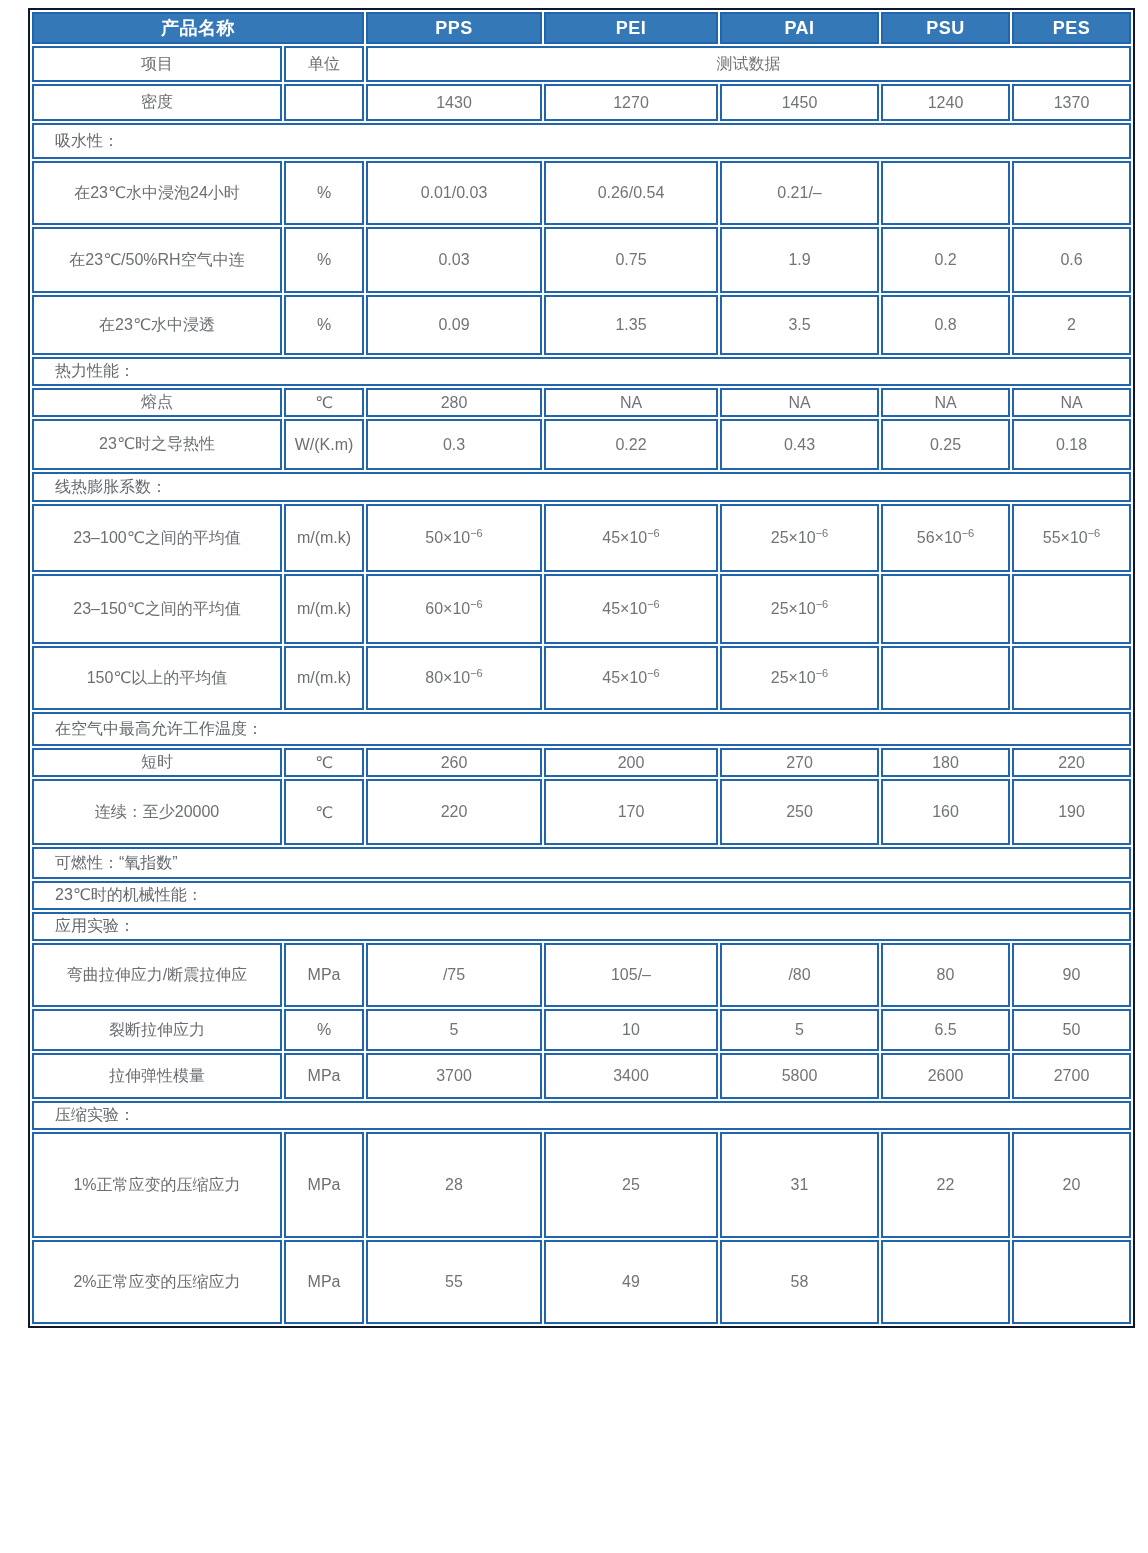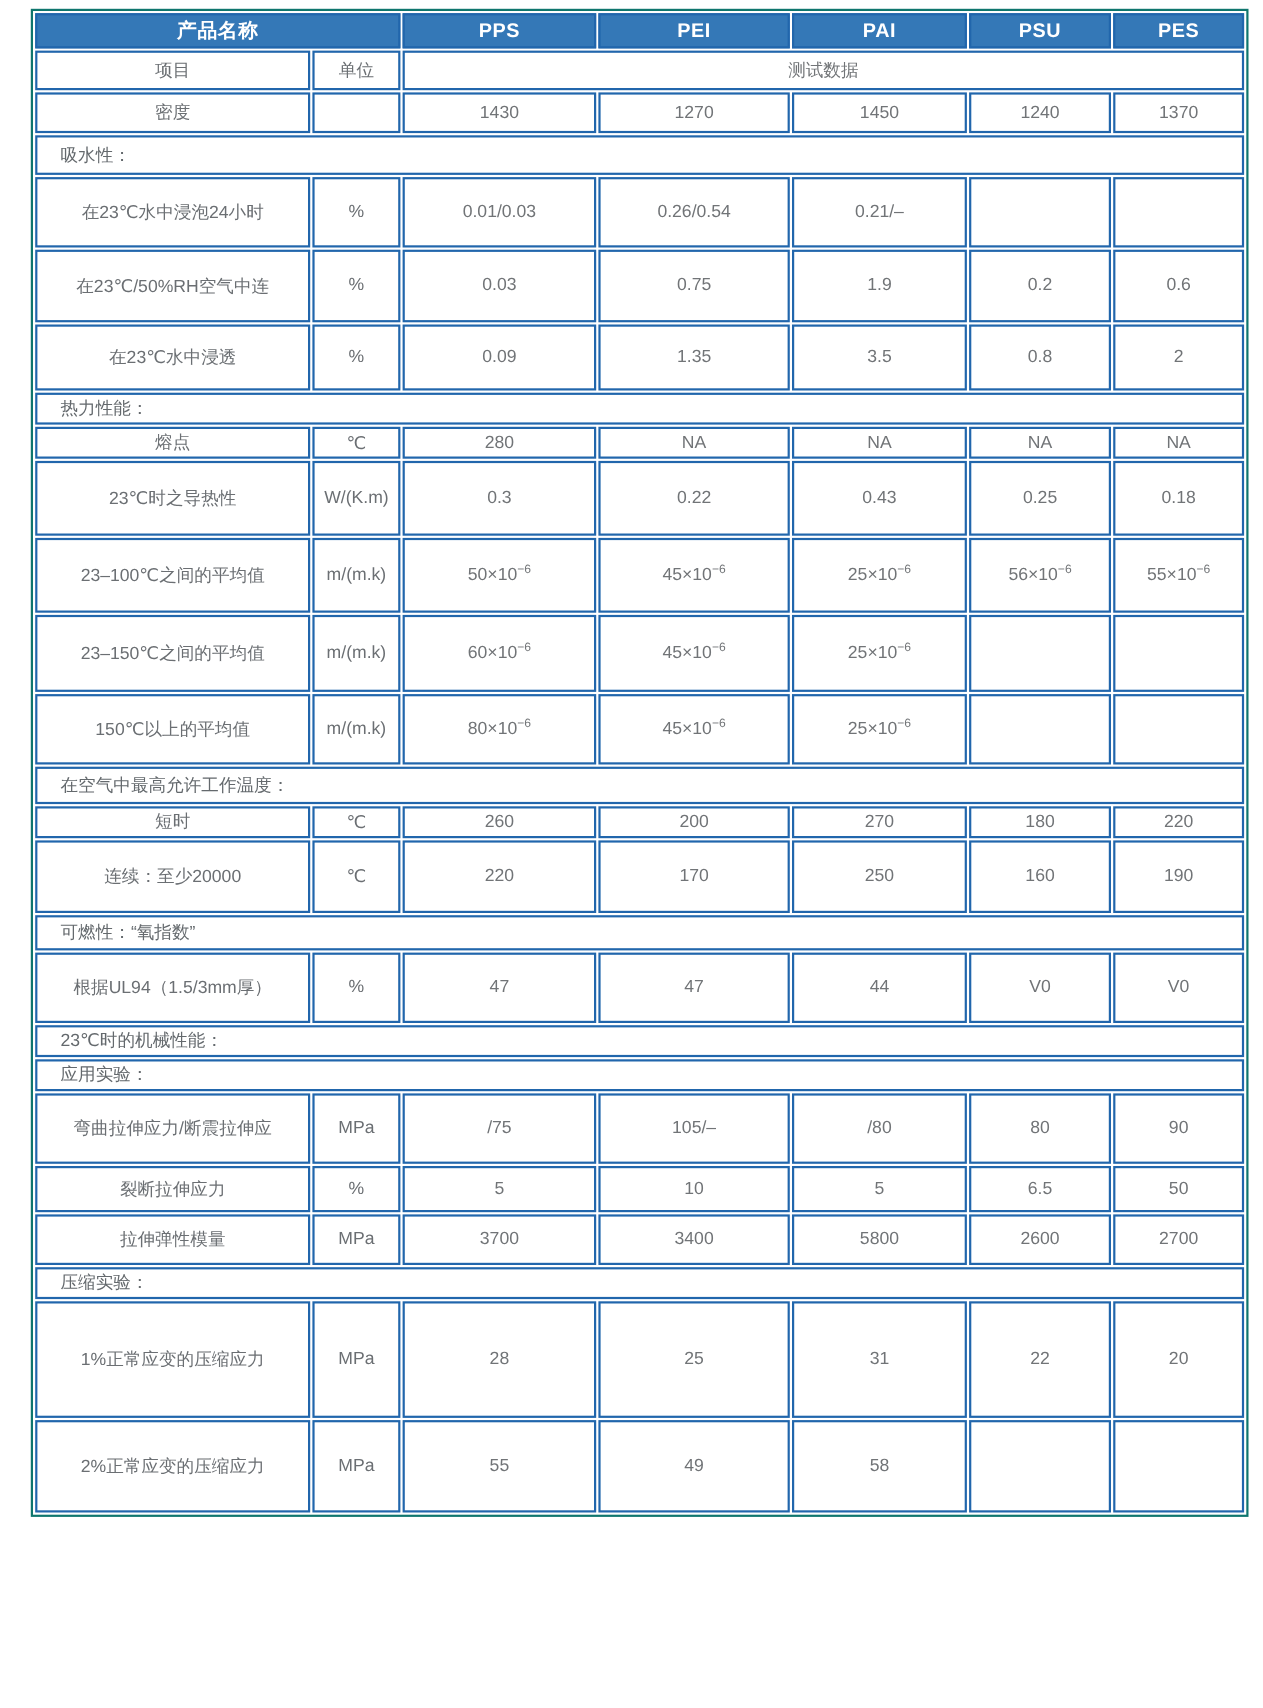--- a/index.html
+++ b/index.html
@@ -14,21 +14,21 @@
     box-sizing: border-box;
     padding: 8px 0 10px 28px;
     background: #ffffff;
   }
   table.spec {
     border-collapse: separate;
     border-spacing: 2px;
     table-layout: fixed;
     width: 1099px;
     background: #ffffff;
-    border: 2px solid #0f766e;
+    border: 2px solid #0f172a;
   }
   table.spec td {
     border: 2px solid #2166ac;
     background: #ffffff;
     text-align: center;
     vertical-align: middle;
     color: #717477;
     font-size: 16px;
     padding: 2px 4px;
     overflow: hidden;
@@ -133,28 +133,31 @@
         </tr>
         <tr style="height: 29px;">
           <td class="label">熔点</td>
           <td class="unit">℃</td>
           <td class="val">280</td>
           <td class="val">NA</td>
           <td class="val">NA</td>
           <td class="val">NA</td>
           <td class="val">NA</td>
         </tr>
-        <tr style="height: 68px;">
+        <tr style="height: 51px;">
           <td class="label">23℃时之导热性</td>
           <td class="unit">W/(K.m)</td>
           <td class="val">0.3</td>
           <td class="val">0.22</td>
           <td class="val">0.43</td>
           <td class="val">0.25</td>
           <td class="val">0.18</td>
+        </tr>
+        <tr style="height: 30px;">
+          <td class="section" colspan="7">线热膨胀系数：</td>
         </tr>
         <tr style="height: 68px;">
           <td class="label">23–100℃之间的平均值</td>
           <td class="unit">m/(m.k)</td>
           <td class="val">50×10<sup>−6</sup></td>
           <td class="val">45×10<sup>−6</sup></td>
           <td class="val">25×10<sup>−6</sup></td>
           <td class="val">56×10<sup>−6</sup></td>
           <td class="val">55×10<sup>−6</sup></td>
         </tr>
@@ -193,29 +196,20 @@
           <td class="unit">℃</td>
           <td class="val">220</td>
           <td class="val">170</td>
           <td class="val">250</td>
           <td class="val">160</td>
           <td class="val">190</td>
         </tr>
         <tr style="height: 32px;">
           <td class="section" colspan="7">可燃性：“氧指数”</td>
         </tr>
-        <tr style="height: 64px;">
-          <td class="label">根据UL94（1.5/3mm厚）</td>
-          <td class="unit">%</td>
-          <td class="val">47</td>
-          <td class="val">47</td>
-          <td class="val">44</td>
-          <td class="val">V0</td>
-          <td class="val">V0</td>
-        </tr>
         <tr style="height: 28px;">
           <td class="section" colspan="7">23℃时的机械性能：</td>
         </tr>
         <tr style="height: 26px;">
           <td class="section" colspan="7">应用实验：</td>
         </tr>
         <tr style="height: 64px;">
           <td class="label">弯曲拉伸应力/断震拉伸应</td>
           <td class="unit">MPa</td>
           <td class="val">/75</td>

